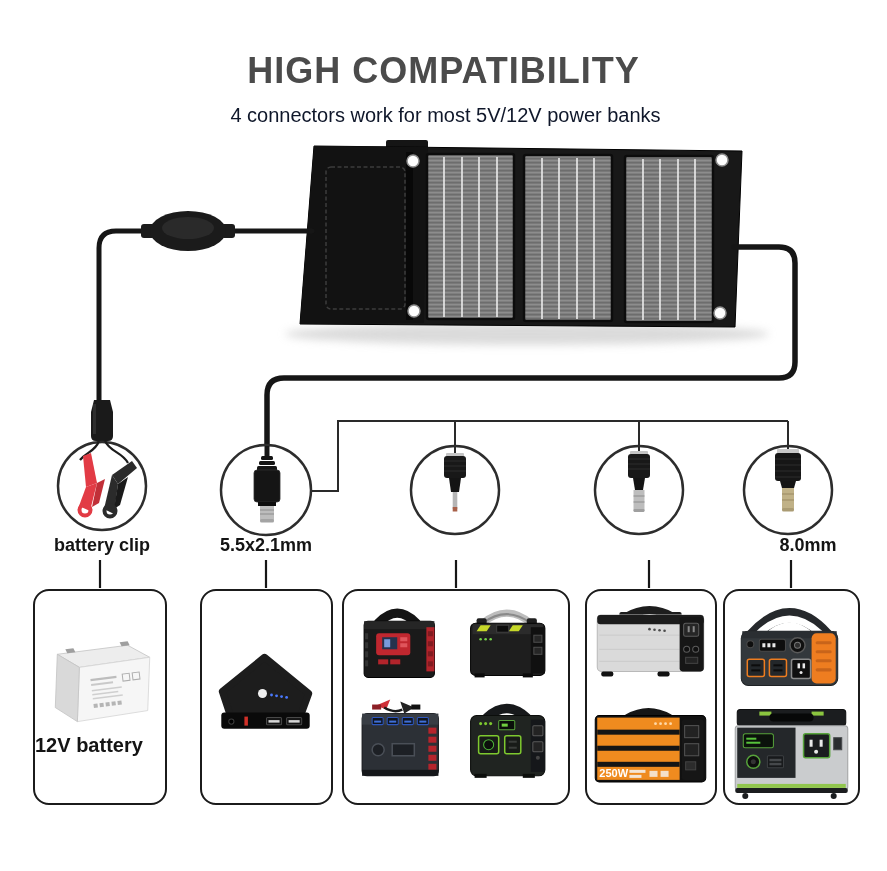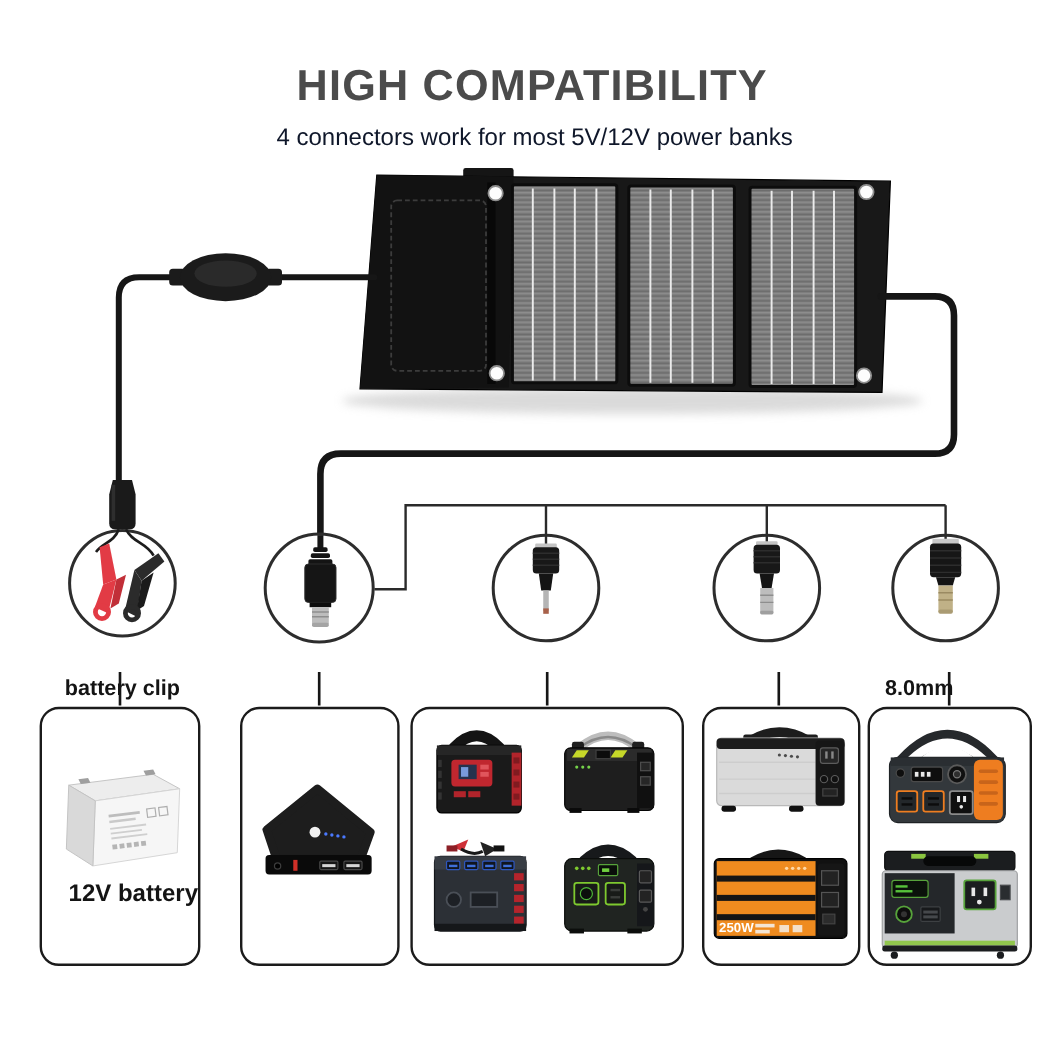--- a/index.html
+++ b/index.html
@@ -12,29 +12,29 @@
     text-align:center;font-size:36px;font-weight:bold;letter-spacing:1px;
     color:#4b4b4b;
   }
   .hdr-sub{
     position:absolute;top:102px;left:0;width:887px;margin:2px;
     text-align:center;font-size:20px;font-weight:400;color:#0f172a;
   }
   .scene{position:absolute;left:0;top:0;}
   .conn-label{
     position:absolute;top:535px;width:150px;text-align:center;
-    font-size:18px;font-weight:bold;color:#141414;white-space:nowrap;margin-top:28px;
+    font-size:18px;font-weight:bold;color:#141414;white-space:nowrap;
   }
   .product-box{
     position:absolute;top:589px;height:216px;box-sizing:border-box;
     border:2.5px solid #1b1b1b;border-radius:16px;background:#fff;
   }
   .product-box svg{display:block;width:100%;height:100%;}
   .box-caption{
-    position:absolute;left:0;right:0;top:143px;text-align:right;
+    position:absolute;left:0;right:0;top:143px;text-align:left;
     font-size:20px;font-weight:bold;color:#141414;
   }
 </style>
 </head>
 <body>
 
 <div class="canvas">
 
   <h1 class="hdr-title">HIGH COMPATIBILITY</h1>
   <p class="hdr-sub">4 connectors work for most 5V/12V power banks</p>
@@ -156,21 +156,22 @@
       <rect x="775" y="453" width="26" height="28" rx="3" fill="#161616"></rect>
       <path d="M775 459 H801 M775 465 H801 M775 471 H801 M775 477 H801" stroke="#2d2d2d" stroke-width="1.2"></path>
       <polygon points="780,481 796,481 794,488 782,488" fill="#141414"></polygon>
       <rect x="782" y="488" width="12" height="22" fill="#c0b187"></rect>
       <path d="M782 494 H794 M782 500 H794" stroke="#9a8a62" stroke-width="1.2"></path>
       <rect x="782" y="508" width="12" height="3.5" rx="1.5" fill="#aa9b73"></rect>
     </g>
   </svg>
 
   <div class="conn-label" style="left:27px">battery clip</div>
-  <div class="conn-label" style="left:691px">8.0mm</div>
+  <div class="conn-label" style="left:191px">5.5x2.1mm</div>
+  <div class="conn-label" style="left:733px">8.0mm</div>
 
   <div class="product-box" style="left:33px;width:134px">
     <svg viewBox="0 0 129 211">
       <polygon points="22,63 92,54 114,66 44,76" fill="#ededed" stroke="#c3c3c3" stroke-width="0.8"></polygon>
       <polygon points="44,76 114,66 112,119 42,130" fill="#f6f6f6" stroke="#d4d4d4" stroke-width="0.8"></polygon>
       <polygon points="22,63 44,76 42,130 20,116" fill="#d9d9d9" stroke="#c3c3c3" stroke-width="0.8"></polygon>
       <polygon points="30,58 38,57 40,61 32,62" fill="#9f9f9f"></polygon>
       <polygon points="84,51 92,50 94,54 86,55" fill="#9f9f9f"></polygon>
       <g transform="rotate(-7 77 95)">
         <rect x="56" y="85" width="26" height="2.2" fill="#bdbdbd"></rect>

